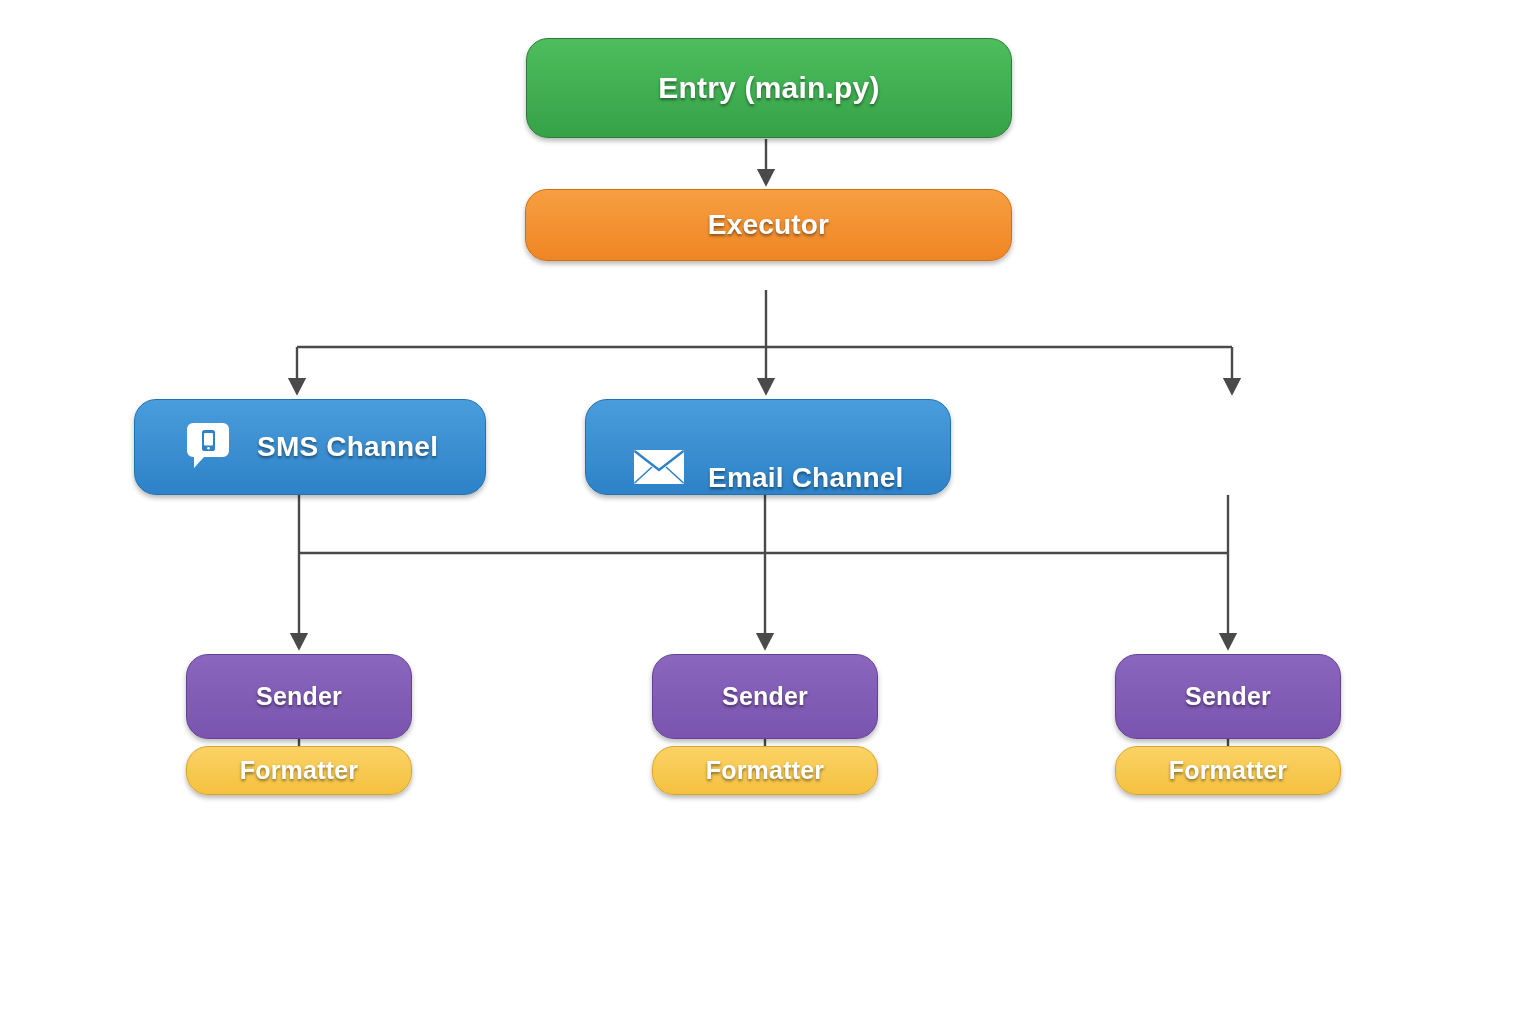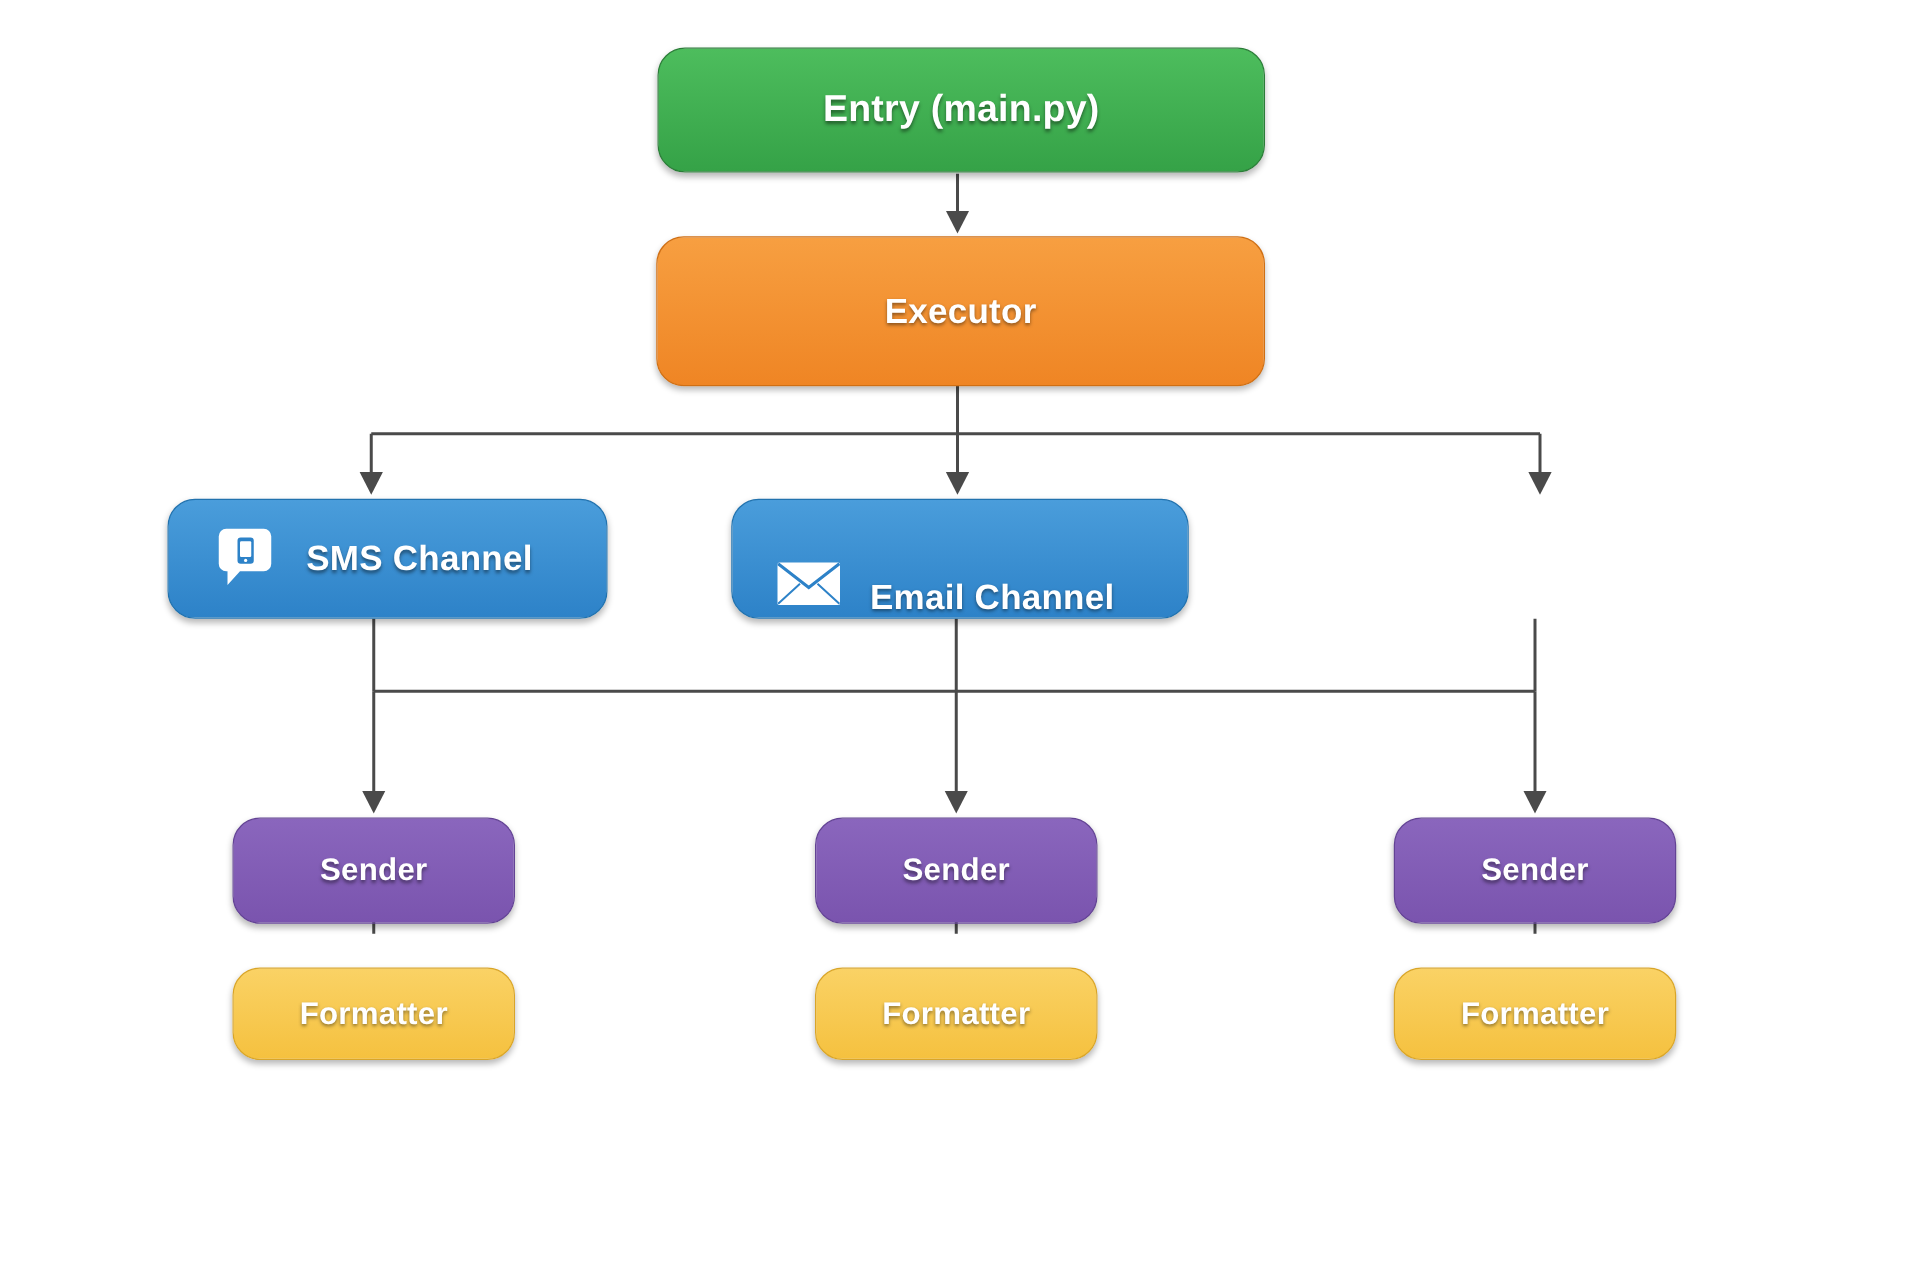--- a/index.html
+++ b/index.html
@@ -44,50 +44,49 @@
   }
   .node .label { display: block; }
 
   .node-entry {
     left: 526px; top: 38px; width: 486px; height: 100px;
     font-size: 30px;
     background: linear-gradient(180deg, #4dbd5d 0%, #35a247 100%);
     border-color: #2b7d38;
   }
   .node-executor {
-    left: 525px; top: 189px; width: 487px; height: 120px;
+    left: 525px; top: 189px; width: 487px; height: 72px;
     font-size: 28px;
     background: linear-gradient(180deg, #f79f41 0%, #ef8524 100%);
     border-color: #cf6f14;
   }
   .node-channel {
     top: 399px; height: 96px;
     font-size: 28px;
     background: linear-gradient(180deg, #4a9ddb 0%, #2d82c8 100%);
     border-color: #2172ae;
     justify-content: flex-start;
-    padding-left: 34px;
+    padding-left: 46px;
     gap: 22px;
   }
   .ch-sms   { left: 134px; width: 352px; }
   .ch-email { left: 585px; width: 366px; align-items: flex-end; }
   .ch-slack { left: 1047px; width: 357px; }
 
   .node-sender {
     top: 654px; height: 85px;
     font-size: 25px;
     background: linear-gradient(180deg, #8a66bd 0%, #7a54ae 100%);
     border-color: #634394;
   }
   .node-formatter {
-    top: 746px; height: 74px;
+    top: 746px; height: 49px;
     font-size: 25px;
     background: linear-gradient(180deg, #fad265 0%, #f5c13f 100%);
     border-color: #d9a528;
-    margin-top: 28px;
   }
   .col-1 { left: 186px; width: 226px; }
   .col-2 { left: 652px; width: 226px; }
   .col-3 { left: 1115px; width: 226px; }
 
   
   .ch-icon {
     width: 54px; height: 54px;
     flex: 0 0 54px;
     display: flex;

